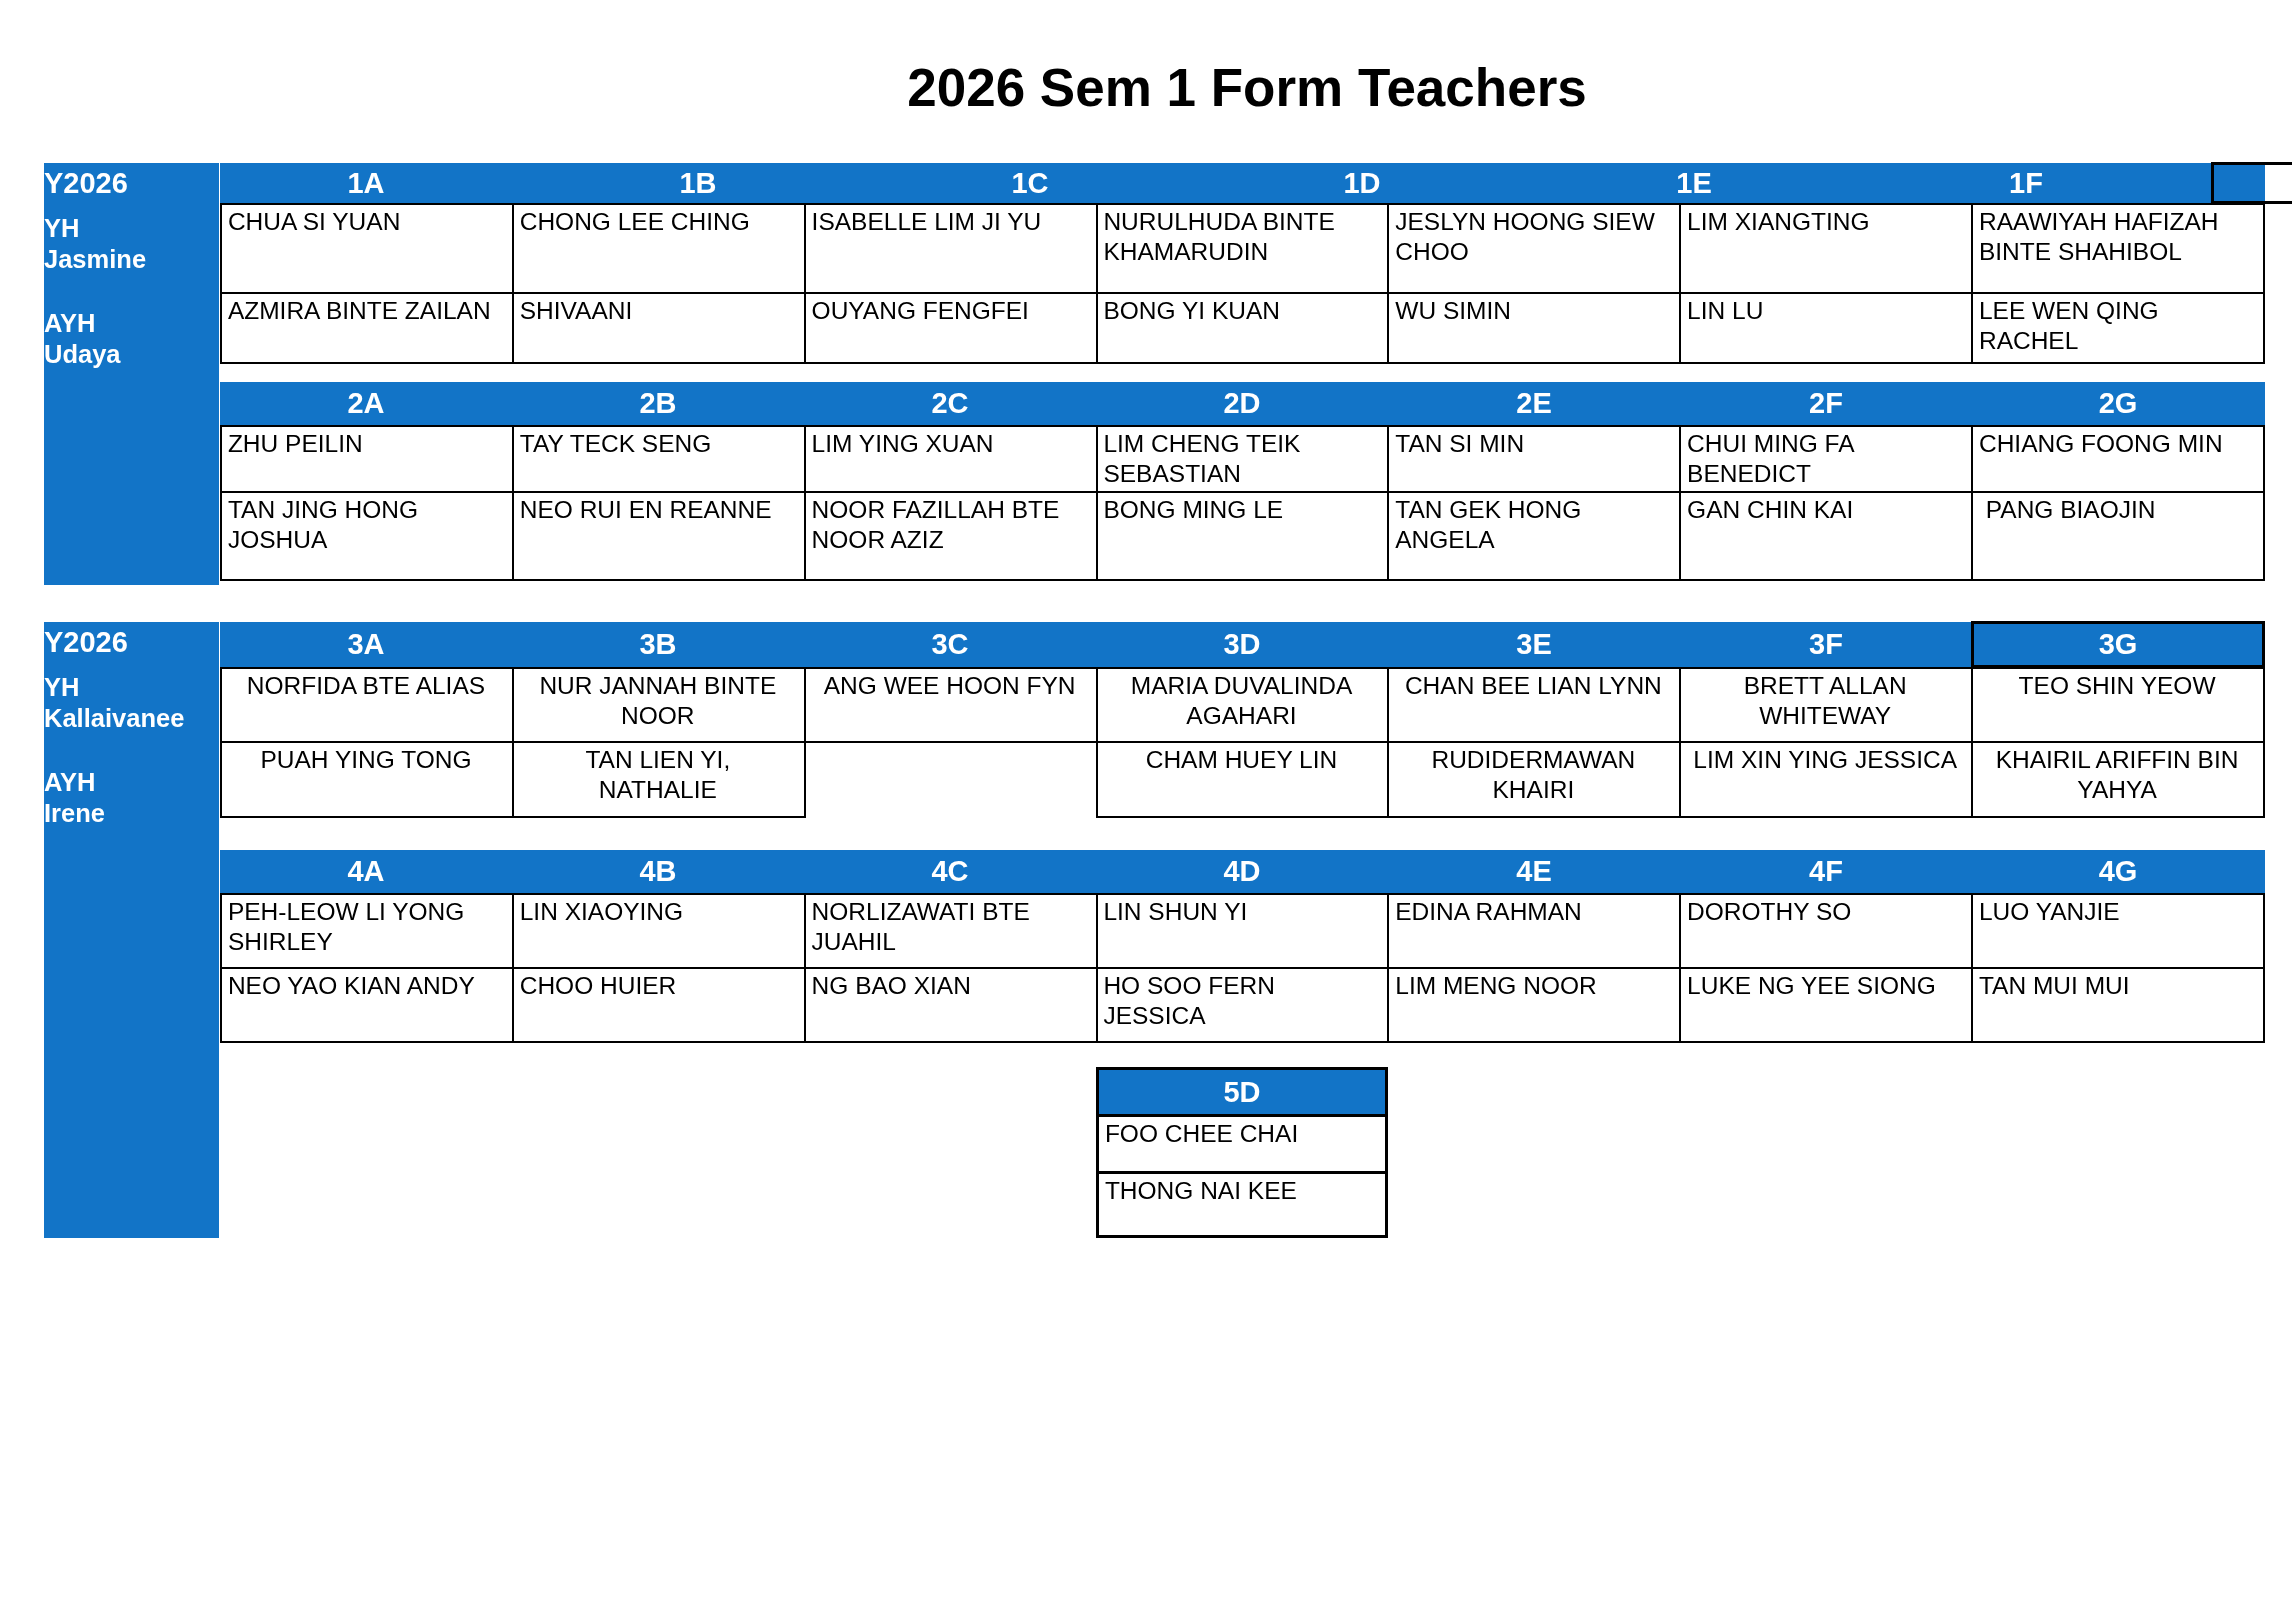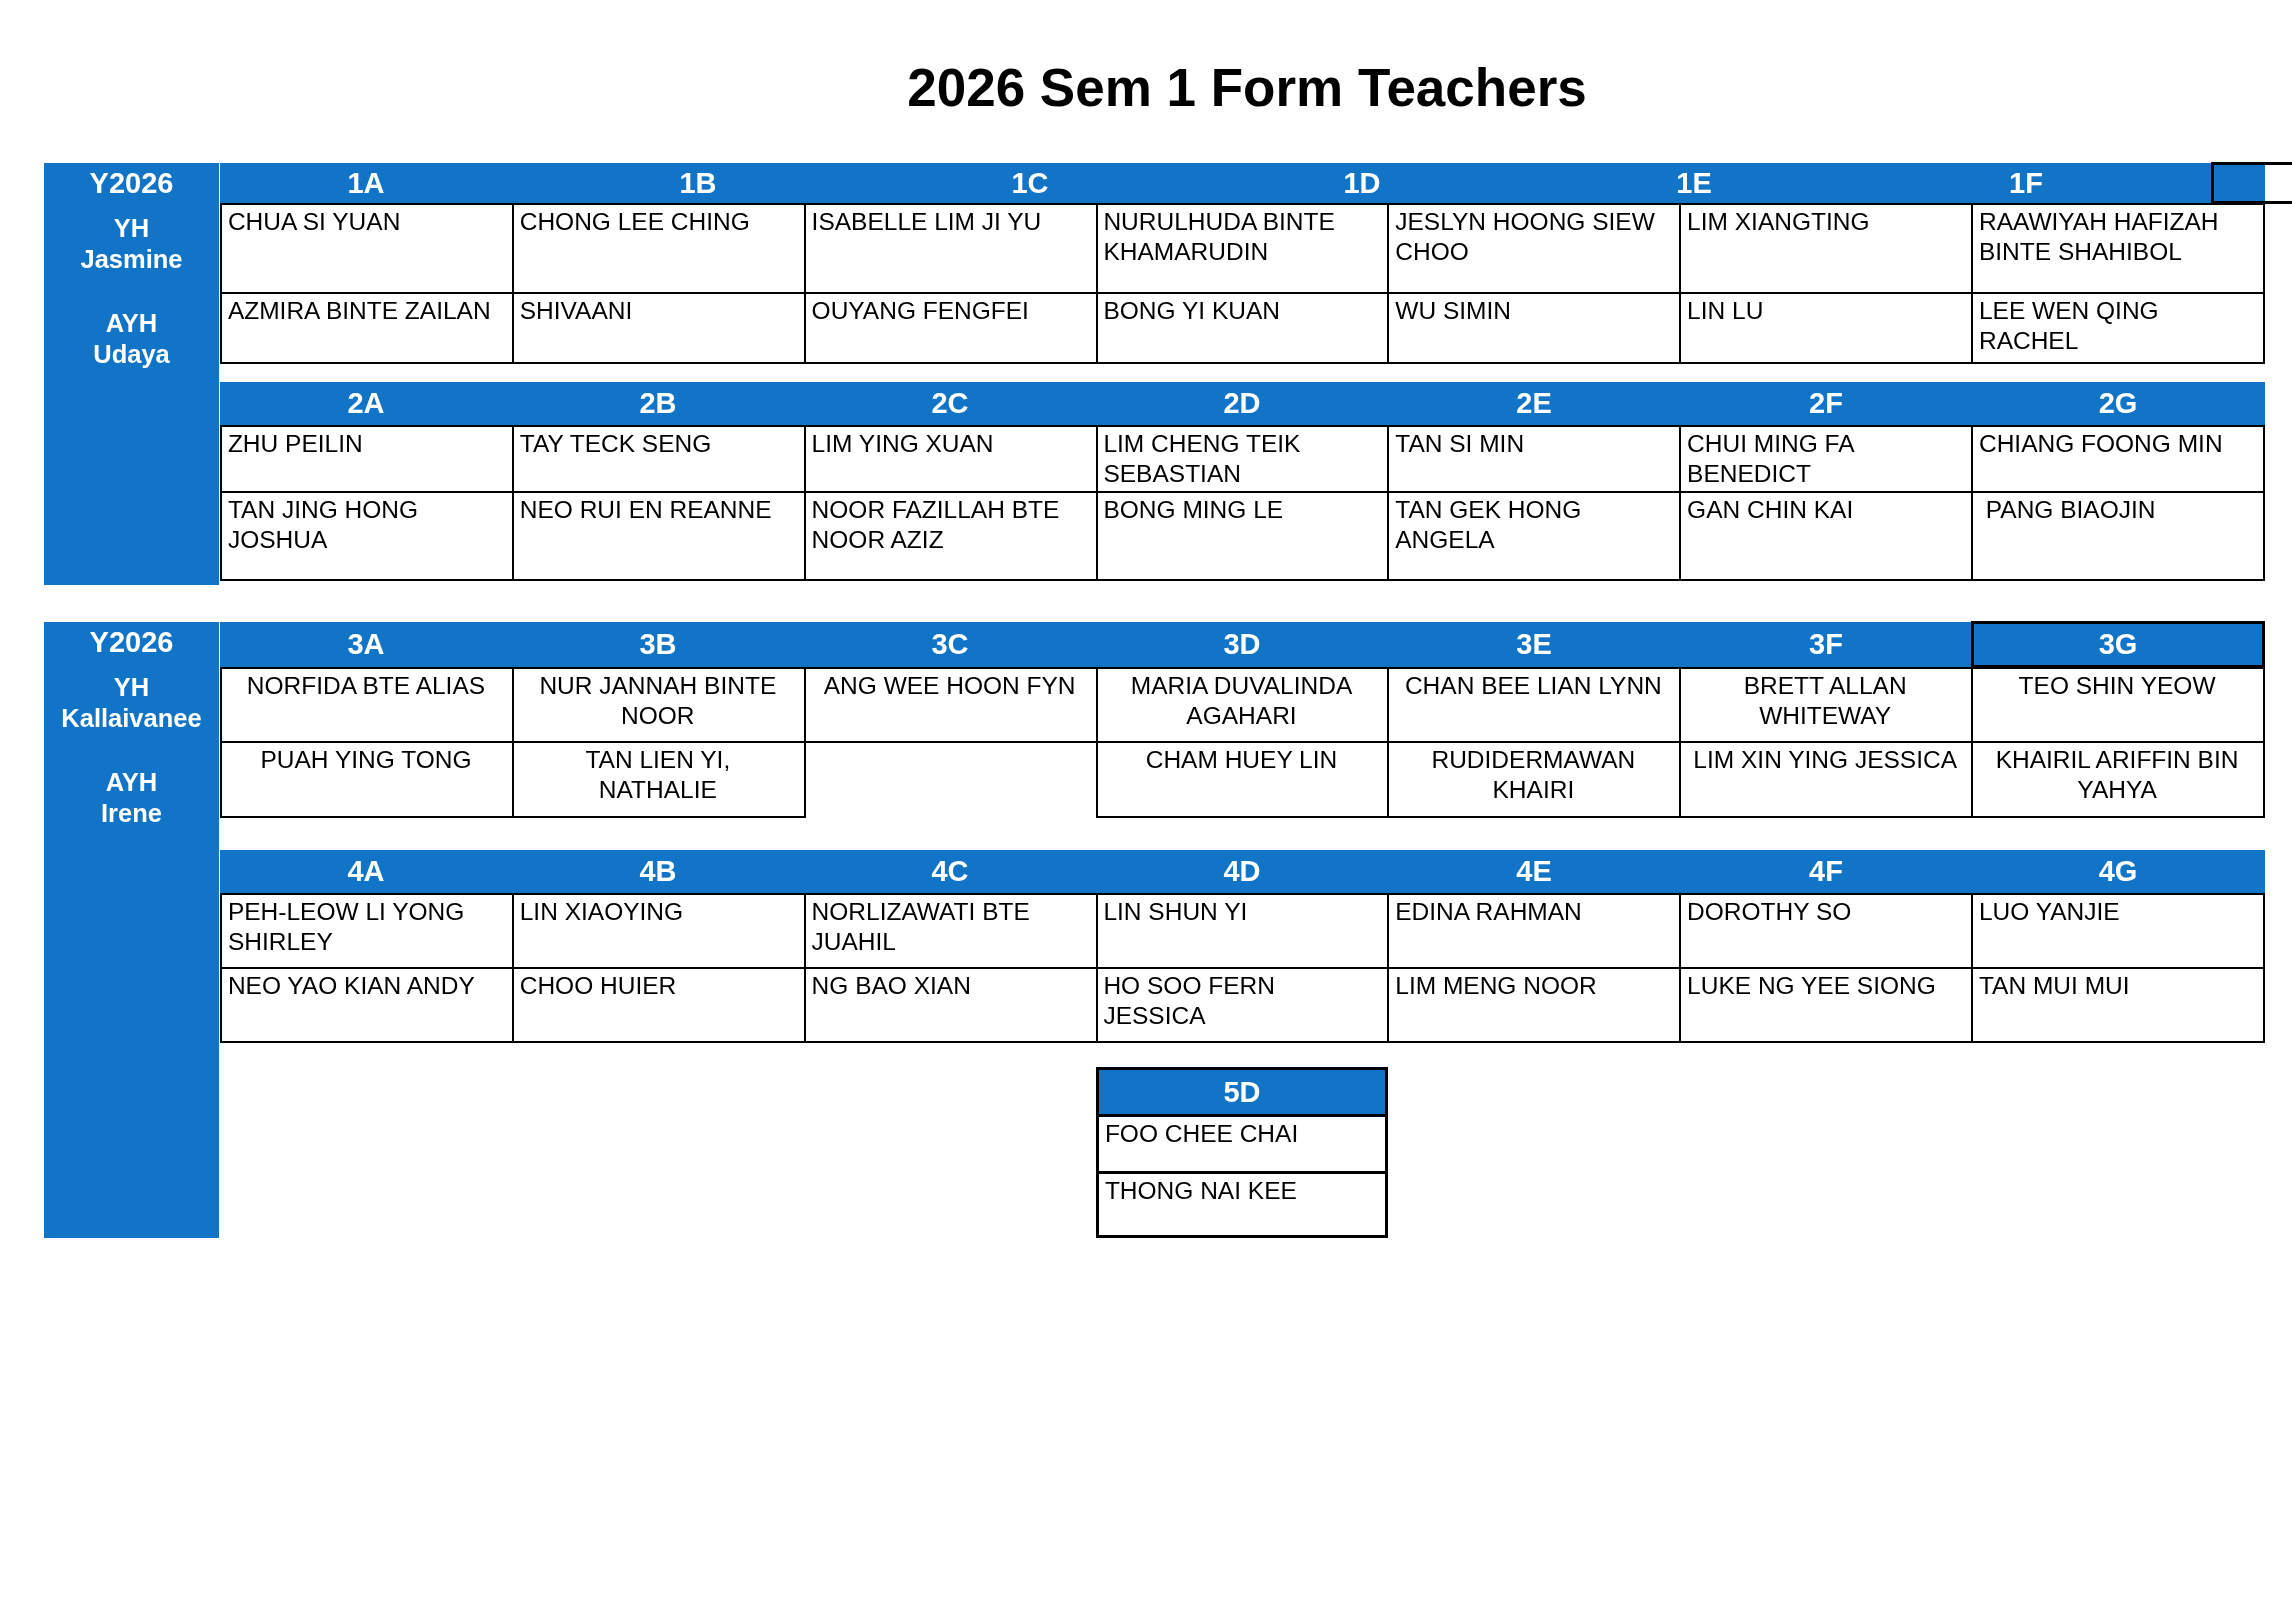--- a/index.html
+++ b/index.html
@@ -2,21 +2,21 @@
 <html><head>
 <meta charset="utf-8">
 <style>
   html,body{margin:0;padding:0;background:#fff;}
   .page{position:relative;width:2293px;height:1621px;background:#fff;
         font-family:"Liberation Sans",sans-serif;color:#000;overflow:hidden;}
   .title{position:absolute;top:57px;left:201px;width:2092px;text-align:center;
          font-size:53px;font-weight:bold;letter-spacing:0;}
   
   .sidebar{position:absolute;left:44px;width:175px;background:var(--blue);
-           color:#fff;text-align:center;font-weight:bold;}
+           color:#fff;text-align:left;font-weight:bold;}
   .sb-year{height:40px;line-height:40px;font-size:29px;}
   .sb-role{margin-top:9.8px;font-size:25.5px;line-height:31px;}
   .sb-name{font-size:25.5px;line-height:31px;}
   .sb-gap{margin-top:33px;}
   
   .block{position:absolute;left:220px;width:2045px;}
   .hdr{display:flex;background:var(--blue);}
   .hcell{flex:0 0 292px;color:#fff;font-weight:bold;font-size:29px;
          display:flex;align-items:center;justify-content:center;}
   .hcell.hl{outline:3.9px solid #000;outline-offset:-2.9px;}

